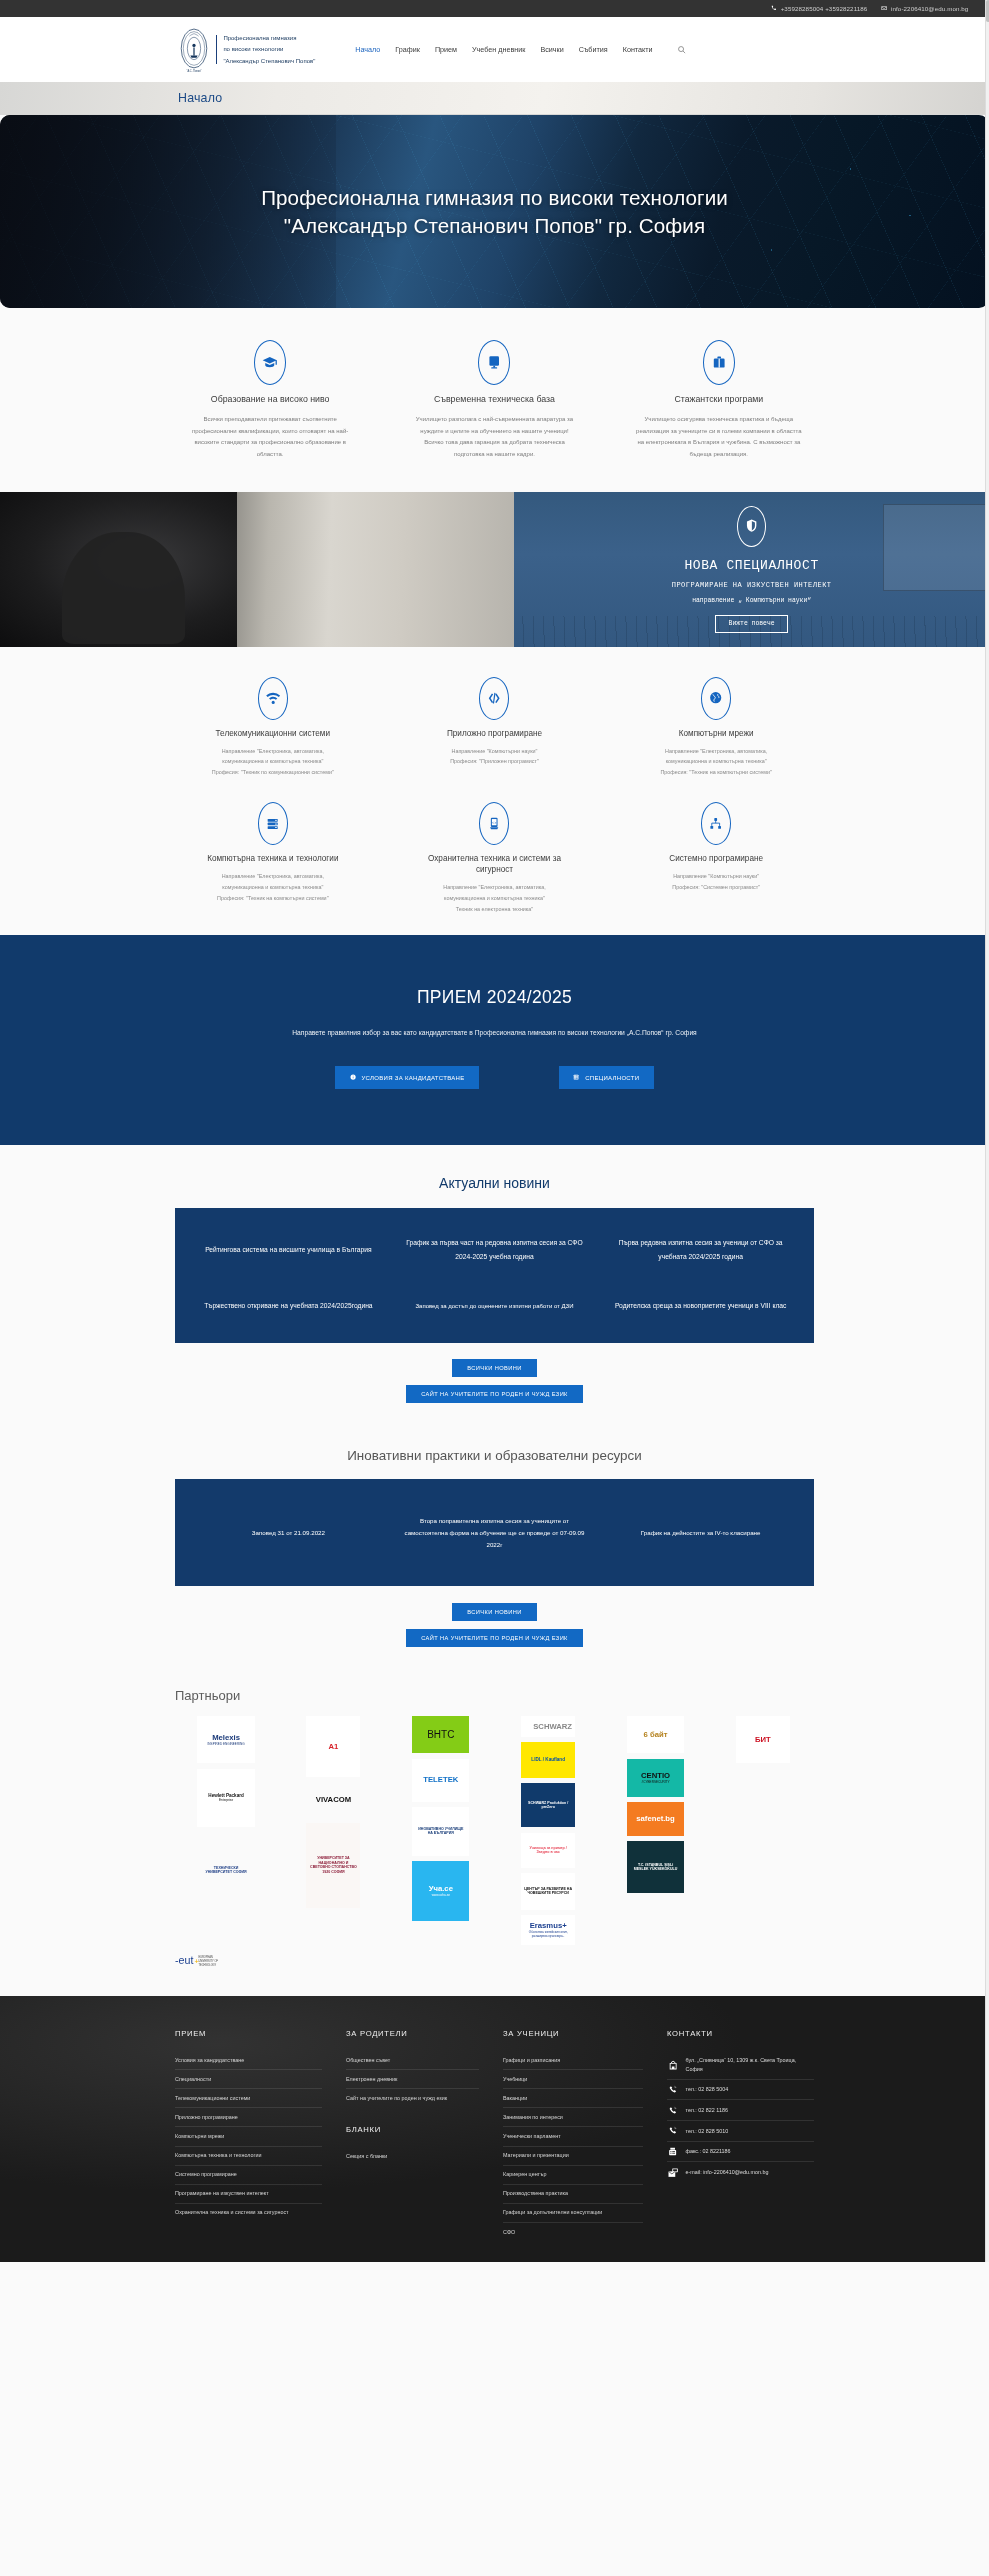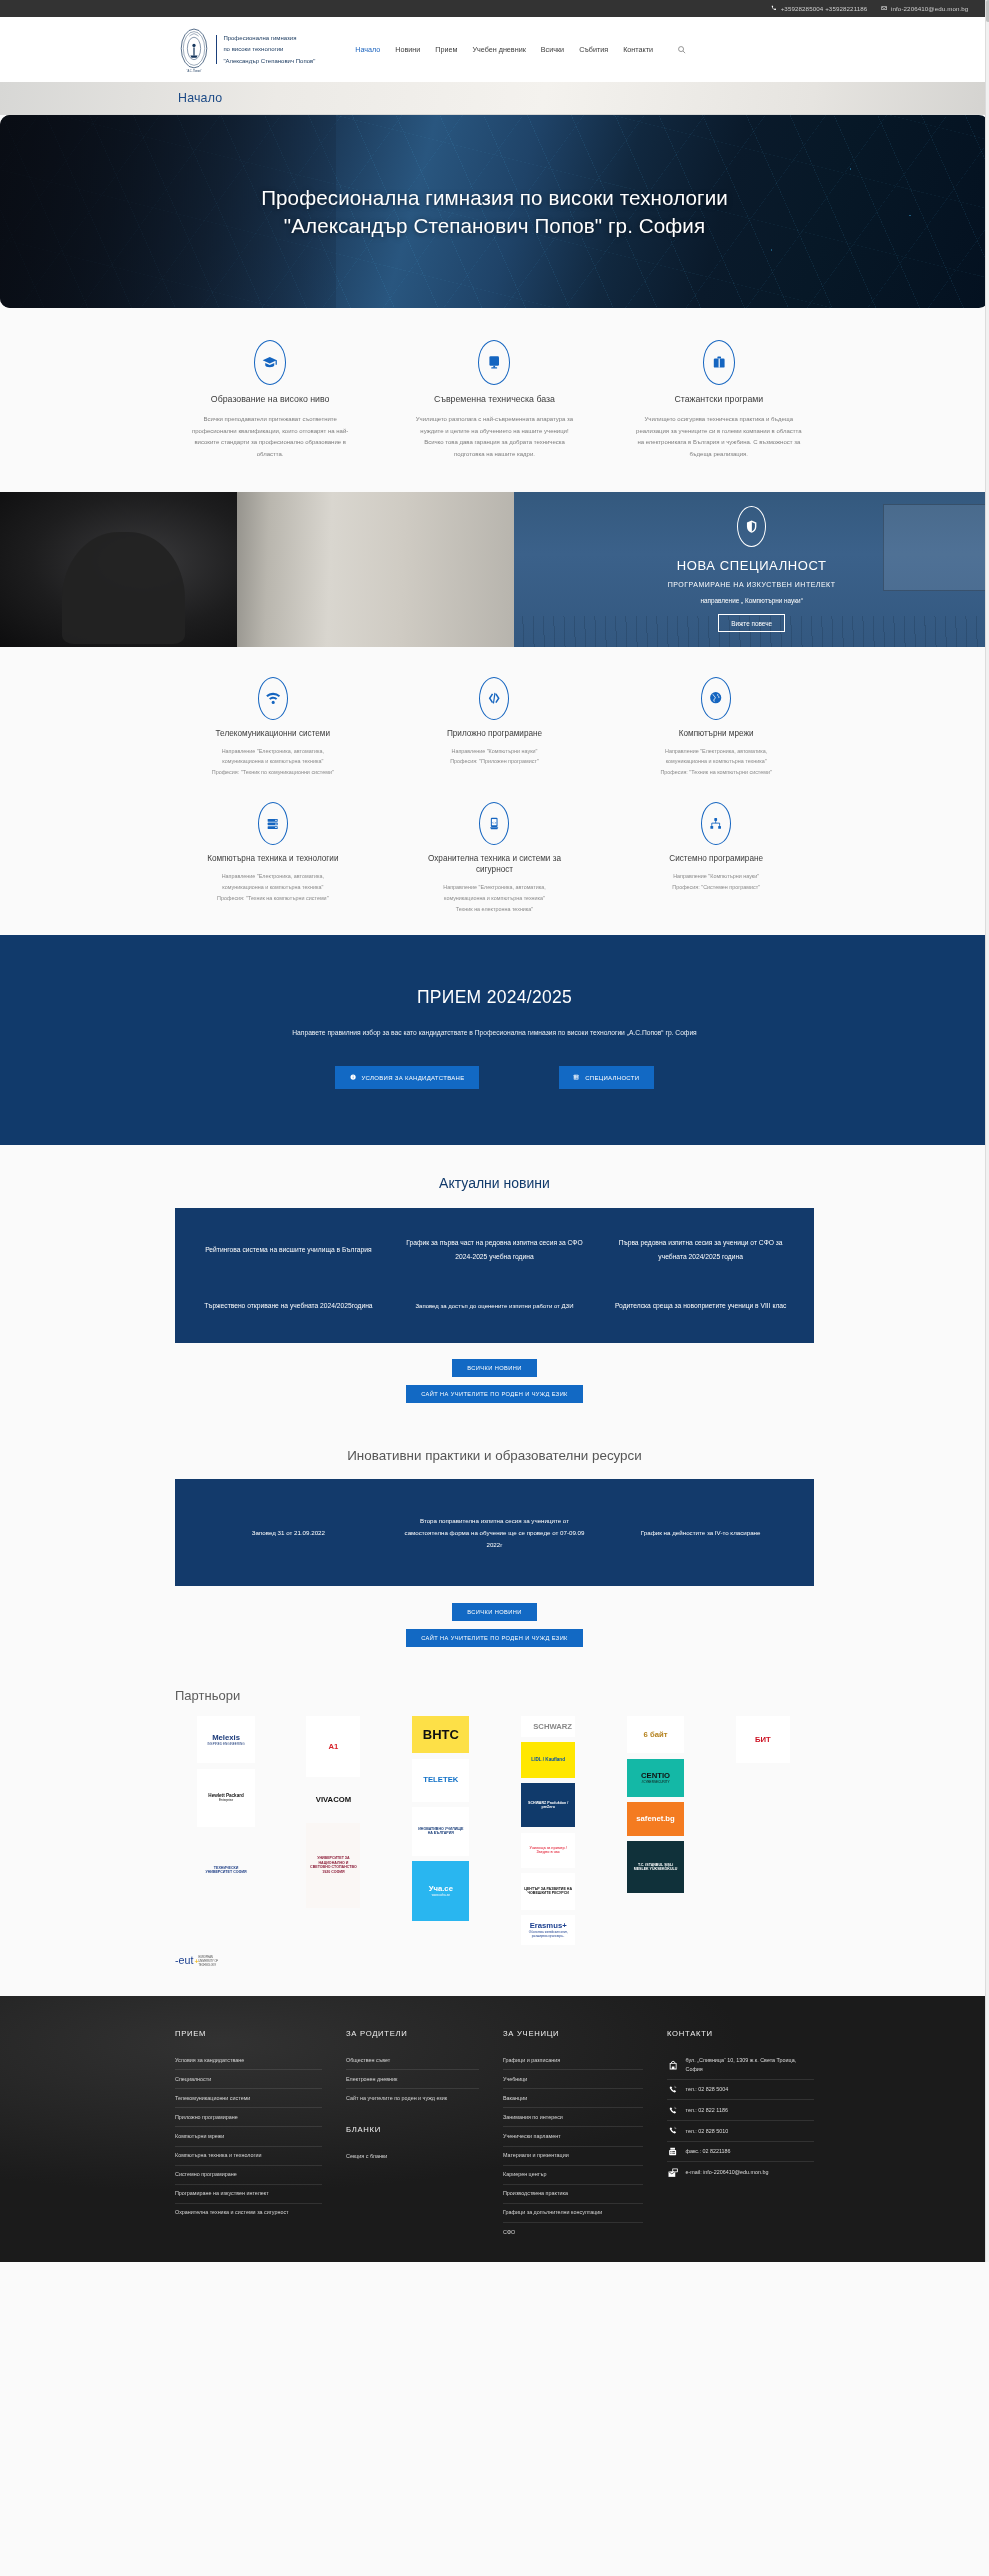--- a/index.html
+++ b/index.html
@@ -83,21 +83,21 @@
     width:52%;position:relative;
     background:linear-gradient(92deg,#111 0%,#1b1b1b 14%,#2a2a2b 26%,#6b6a66 38%,#b9b6ae 52%,#d9d6cf 64%,#cfcbc3 78%,#b7b4ad 100%);
   }
   .promo-photo:before{content:"";position:absolute;left:0;top:0;width:46%;height:100%;
     background:radial-gradient(ellipse at 60% 45%, #3a3a3c 0%, #1d1d1e 55%, #0d0d0e 100%);}
   .promo-photo:after{content:"";position:absolute;left:12%;top:26%;width:24%;height:72%;
     border-radius:46% 46% 10% 10%/60% 60% 8% 8%;background:#222;opacity:.96}
   .promo-blue{
     width:48%;position:relative;
     background:linear-gradient(180deg,#34597e 0%,#3b618a 40%,#335880 100%);
-    display:flex;flex-direction:column;align-items:center;justify-content:center;color:#fff;
+    display:flex;flex-direction:column;align-items:center;justify-content:center;color:#fff;font-family:Liberation Mono, monospace;
   }
   .promo-blue:before{content:"";position:absolute;right:-4%;top:8%;width:26%;height:55%;background:rgba(255,255,255,.10);border:1.5px solid rgba(0,0,0,.25)}
   .promo-blue .p-icon{width:29px;height:41px;border:1px solid #fff;border-radius:50%;display:flex;align-items:center;justify-content:center;margin-bottom:11.3px;position:relative;z-index:2}
   .promo-blue .p-icon svg{fill:#fff}
   .promo-blue h3{font-size:13px;font-weight:400;letter-spacing:0.6px;margin-bottom:7.7px;position:relative;z-index:2}
   .promo-blue .p-sub{font-size:7px;letter-spacing:0.5px;margin-bottom:8.8px;position:relative;z-index:2}
   .promo-blue .p-dir{font-size:6.4px;margin-bottom:10.3px;position:relative;z-index:2}
   .promo-blue .p-btn{border:0.5px solid #fff;color:#fff;background:transparent;font-size:6.4px;padding:4.6px 12.4px;text-decoration:none;position:relative;z-index:2;font-family:inherit;cursor:pointer}
   .promo-blue .grass{position:absolute;bottom:0;left:0;right:0;height:31px;opacity:.32;
     background:repeating-linear-gradient(88deg, rgba(10,28,46,.0) 0 9.3px, rgba(10,28,46,.55) 9.3px 10.3px);}
@@ -203,21 +203,21 @@
       </div>
       <div class="names">
         <span>Професионална гимназия</span>
         <span>по високи технологии</span>
         <span>"Александър Степанович Попов"</span>
       </div>
     </div>
 
     <nav class="nav">
       <a href="#" class="active">Начало</a>
-      <a href="#">Новини</a>
+      <a href="#">График</a>
       <a href="#">Прием</a>
       <a href="#">Учебен дневник</a>
       <a href="#">Всички</a>
       <a href="#">Събития</a>
       <a href="#">Контакти</a>
       <span class="search-btn">
         <svg width="9.3" height="9.3" viewBox="0 0 24 24">
             <circle cx="10.5" cy="10.5" r="6.5"></circle>
             <line x1="15.5" y1="15.5" x2="21" y2="21"></line>
           </svg>
@@ -479,21 +479,21 @@
               <span>A1</span>
             </div>
             <div class="logo" style="width: 54px; height: 35px; background: rgb(250, 250, 250); color: rgb(17, 17, 17); font-size: 7.7px; font-weight: 700; line-height: 1.25;">
               <span>VIVACOM</span>
             </div>
             <div class="logo" style="width: 54px; height: 85px; background: rgb(250, 247, 245); color: rgb(139, 27, 55); font-size: 3.6px; font-weight: 700; line-height: 1.25;">
               <span>УНИВЕРСИТЕТ ЗА НАЦИОНАЛНО И СВЕТОВНО СТОПАНСТВО 1920 СОФИЯ</span>
             </div>
           </div>
           <div class="p-col">
-            <div class="logo" style="width: 57px; height: 37px; background: #fde047; color: rgb(17, 17, 17); font-size: 13px; font-weight: 700; line-height: 1.25;">
+            <div class="logo" style="width: 57px; height: 37px; background: #84cc16; color: rgb(17, 17, 17); font-size: 10px; font-weight: 400; line-height: 1.25;">
               <span>BHTC</span>
             </div>
             <div class="logo" style="width: 57px; height: 43px; background: rgb(255, 255, 255); color: rgb(18, 113, 199); font-size: 7.7px; font-weight: 700; line-height: 1.25;">
               <span>TELETEK</span>
             </div>
             <div class="logo" style="width: 57px; height: 49px; background: rgb(255, 255, 255); color: rgb(27, 63, 122); font-size: 3.6px; font-weight: 700; line-height: 1.25;">
               <span>ИНОВАТИВНО УЧИЛИЩЕ НА БЪЛГАРИЯ</span>
             </div>
             <div class="logo" style="width: 57px; height: 60px; background: rgb(41, 182, 240); color: rgb(255, 255, 255); font-size: 7.7px; font-weight: 700; line-height: 1.25;">
               <span>Уча.се<br><span style="display: block; font-size: 3.1px; font-weight: 400;">www.ucha.se</span></span>

